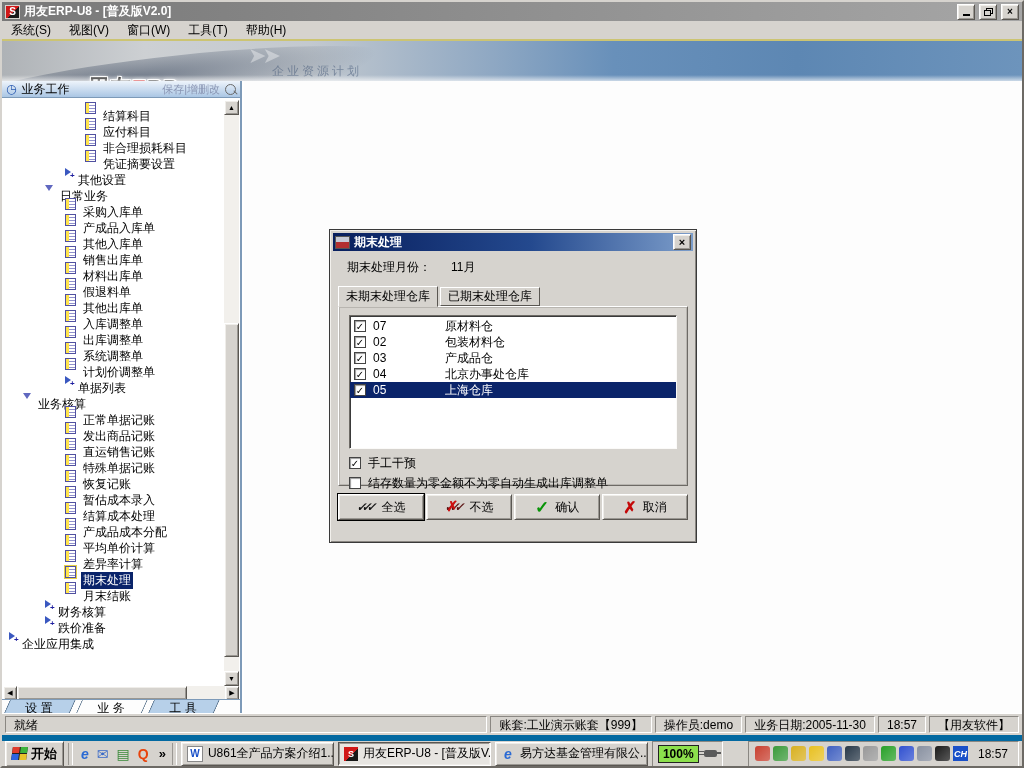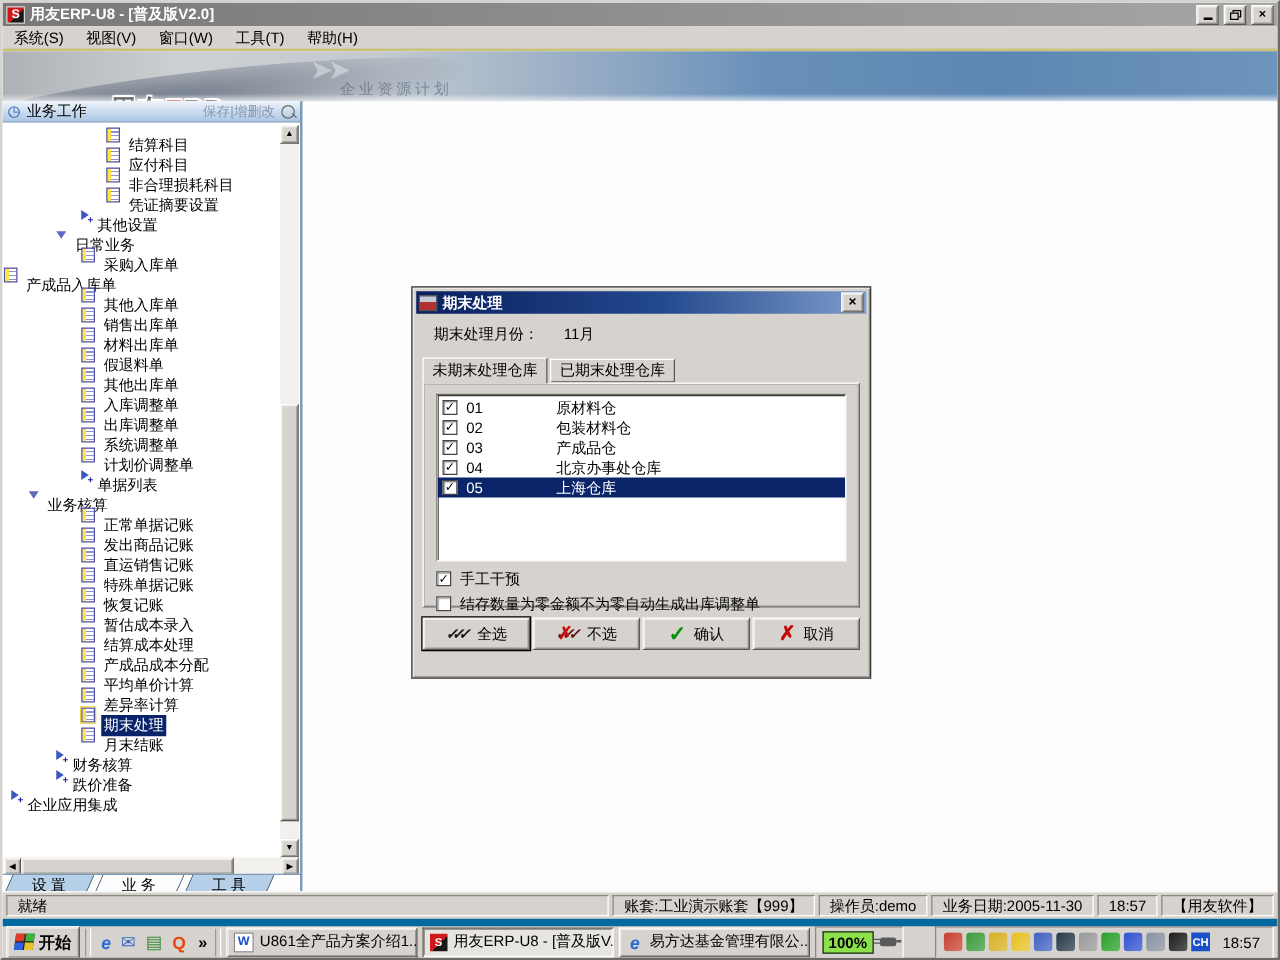--- a/index.html
+++ b/index.html
@@ -127,21 +127,21 @@
   .ticon.word{background:#fff;border:1px solid #888;color:#1a50c8;font-size:10px;}
   .ticon.ufida{background:linear-gradient(135deg,#d01818 55%,#181818 55%);color:#fff;font-size:9px;}
   .ticon.ie{color:#2a6ad4;font-style:italic;font-size:14px;}
   #battpanel{height:24px;display:flex;align-items:center;gap:5px;padding:0 5px;}
   .batt{background:#8ce04c;border:1px solid #222;font-weight:bold;font-size:12px;padding:1px 4px;}
   .plug{position:relative;width:13px;height:7px;background:#5a5a5a;border-radius:2px;}
   .plug::before{content:"";position:absolute;left:-5px;top:1px;width:5px;height:1px;background:#5a5a5a;box-shadow:0 3px 0 #5a5a5a;}
   .plug::after{content:"";position:absolute;right:-4px;top:2px;width:4px;height:2px;background:#5a5a5a;}
   #traypanel{height:24px;display:flex;align-items:center;gap:3px;padding:0 6px;margin-left:auto;}
   .tray-ic{width:15px;height:15px;border-radius:3px;flex:none;}
-  .tray-ic.lang{display:flex;align-items:center;justify-content:center;color:#fff;font-size:9px;font-weight:bold;border-radius:0;}
+  .tray-ic.lang{display:flex;align-items:center;justify-content:center;color:#fff;font-size:9px;font-weight:bold;border-radius:0;font-style:italic;}
   #traytime{padding:0 4px 0 7px;}
 </style>
 </head>
 <body>
 
 <div id="screen">
 
   <div id="titlebar">
     <span class="applogo">
         <i>S</i>
@@ -206,21 +206,21 @@
           <span class="tlabel">其他设置</span>
         </div>
         <div class="trow" style="padding-left: 42px;">
           <span class="i-exp"></span>
           <span class="tlabel">日常业务</span>
         </div>
         <div class="trow" style="padding-left: 62px;">
           <span class="i-doc"></span>
           <span class="tlabel">采购入库单</span>
         </div>
-        <div class="trow" style="">
+        <div class="trow" style="padding-left: 62px;">
           <span class="i-doc"></span>
           <span class="tlabel">产成品入库单</span>
         </div>
         <div class="trow" style="padding-left: 62px;">
           <span class="i-doc"></span>
           <span class="tlabel">其他入库单</span>
         </div>
         <div class="trow" style="padding-left: 62px;">
           <span class="i-doc"></span>
           <span class="tlabel">销售出库单</span>
@@ -352,21 +352,21 @@
       <span>11月</span>
     </div>
     <div id="dtabs">
         <span class="dtab active">未期末处理仓库</span>
         <span class="dtab">已期末处理仓库</span>
       </div>
     <div id="dframe">
       <div id="dlist">
           <div class="lrow">
             <span class="cb">✓</span>
-            <span class="code">01</span>
+            <span class="code">07</span>
             <span class="name">原材料仓</span>
           </div>
           <div class="lrow">
             <span class="cb">✓</span>
             <span class="code">02</span>
             <span class="name">包装材料仓</span>
           </div>
           <div class="lrow">
             <span class="cb">✓</span>
             <span class="code">03</span>

